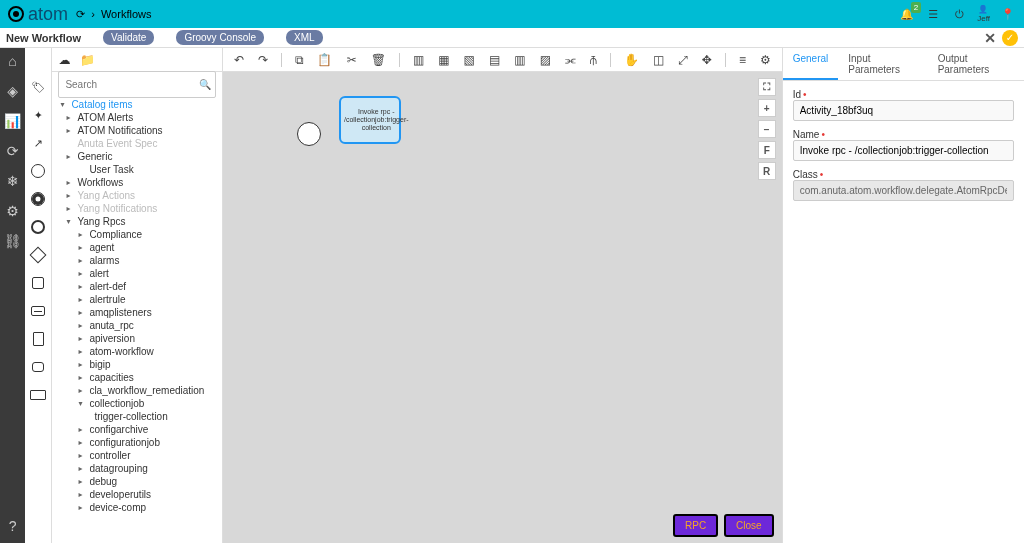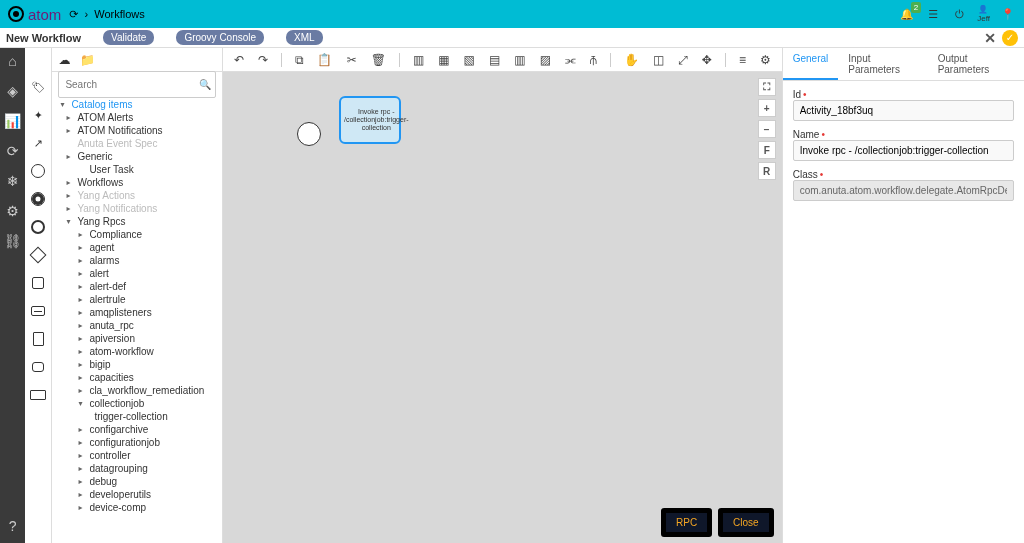--- a/index.html
+++ b/index.html
@@ -1,21 +1,21 @@
 <!DOCTYPE html>
 <html><head>
 <meta charset="utf-8">
 <style>
 * { margin: 0; padding: 0; box-sizing: border-box; font-family: Arial, sans-serif; }
 body { width: 1024px; height: 543px; overflow: hidden; background: #fff; font-size: 11px; color: #333; }
 
 
 .header { height: 28px; background: #00bcd4; display: flex; align-items: center; padding: 0 8px; justify-content: space-between; }
 .header-left { display: flex; align-items: center; gap: 8px; }
-.logo { display: flex; align-items: center; gap: 4px; color: #701a75; font-weight: 500; font-size: 15px; }
+.logo { display: flex; align-items: center; gap: 4px; color: #0c4a6e; font-weight: 500; font-size: 18px; }
 .logo-icon { width: 16px; height: 16px; border: 2px solid #000; border-radius: 50%; display: flex; align-items: center; justify-content: center; }
 .logo-icon::after { content: ''; width: 6px; height: 6px; background: #000; border-radius: 50%; }
 .breadcrumb { display: flex; align-items: center; gap: 6px; color: #000; font-size: 11px; }
 .header-right { display: flex; align-items: center; gap: 10px; }
 .notif { position: relative; }
 .notif-badge { position: absolute; top: -4px; right: -6px; background: #4caf50; color: #fff; font-size: 8px; padding: 1px 3px; border-radius: 2px; }
 .header-icon { width: 16px; height: 16px; display: flex; align-items: center; justify-content: center; cursor: pointer; }
 .header-user { display: flex; flex-direction: column; align-items: center; font-size: 8px; }
 
 
@@ -79,21 +79,21 @@
 .rightpanel{ width:250px; border-left:1px solid #ddd; display:flex; flex-direction:column; background:#fff;}
 .rtabs{display:flex; border-bottom:1px solid #ddd; font-size:10px;}
 .rtab{padding:5px 10px; cursor:pointer; color:#555;}
 .rtab.active{color:#2196f3; border-bottom:2px solid #2196f3;}
 .rform{padding:8px 10px; display:flex; flex-direction:column; gap:8px;}
 .rlabel{font-size:10px; color:#333; display:flex; gap:2px;}
 .req{color:#e53935;}
 .rinput{width:100%; padding:4px 6px; border:1px solid #ccc; border-radius:2px; font-size:10px; background:#f9f9f9;}
 .rinput.locked{background:#e8e8e8;color:#666;}
 .footer-btns{position:absolute;bottom:6px;right:8px;display:flex;gap:6px;}
-.fbtn{padding:4px 10px;border:5px solid #000000;border-radius:3px;background:#0f172a;color:#f5a623;font-size:10px;cursor:pointer;}
+.fbtn{padding:4px 10px;border:2px solid #000000;border-radius:3px;background:#6d28d9;color:#f5a623;font-size:10px;cursor:pointer;}
 
 </style>
 </head>
 <body>
 
 <div class="header">
   <div class="header-left">
     <div class="logo">
       <span class="logo-icon"></span>
       <span>atom</span>

